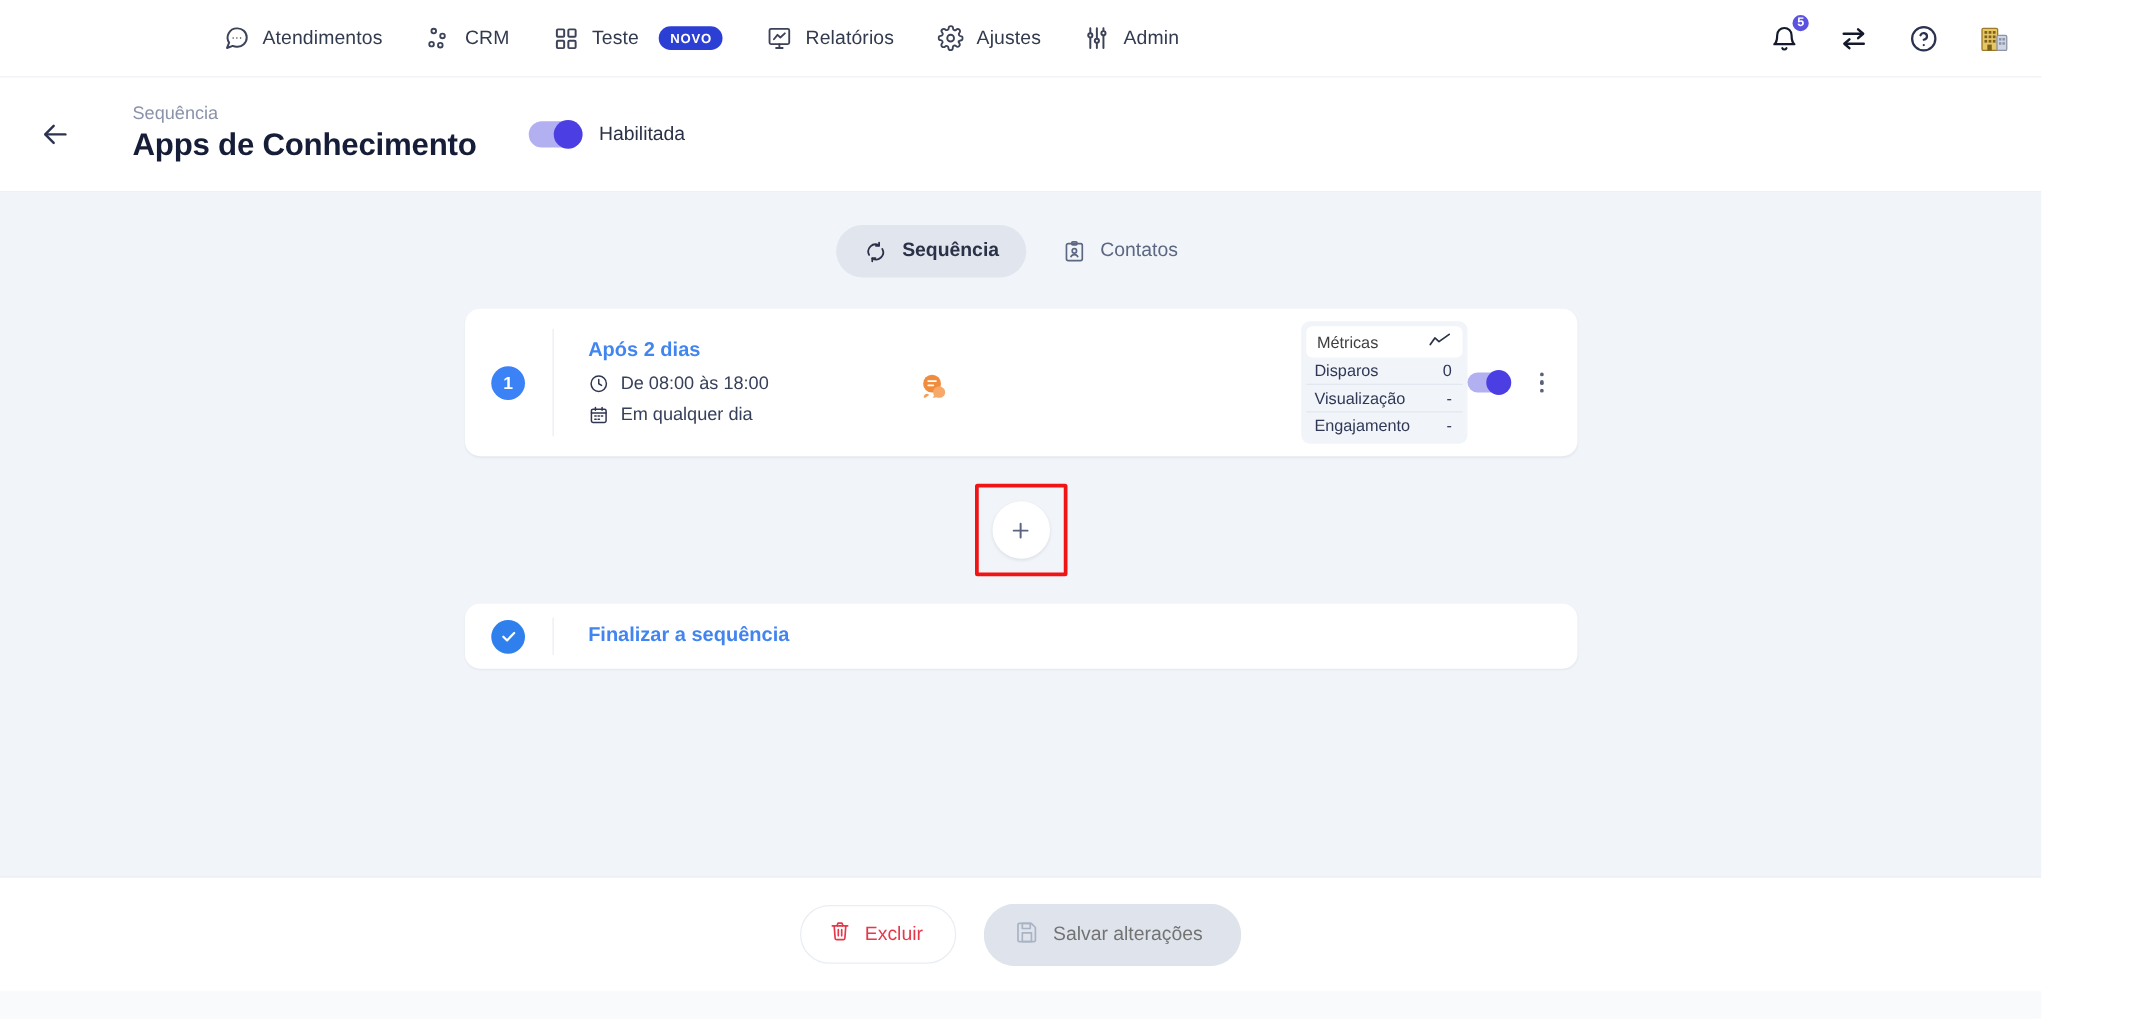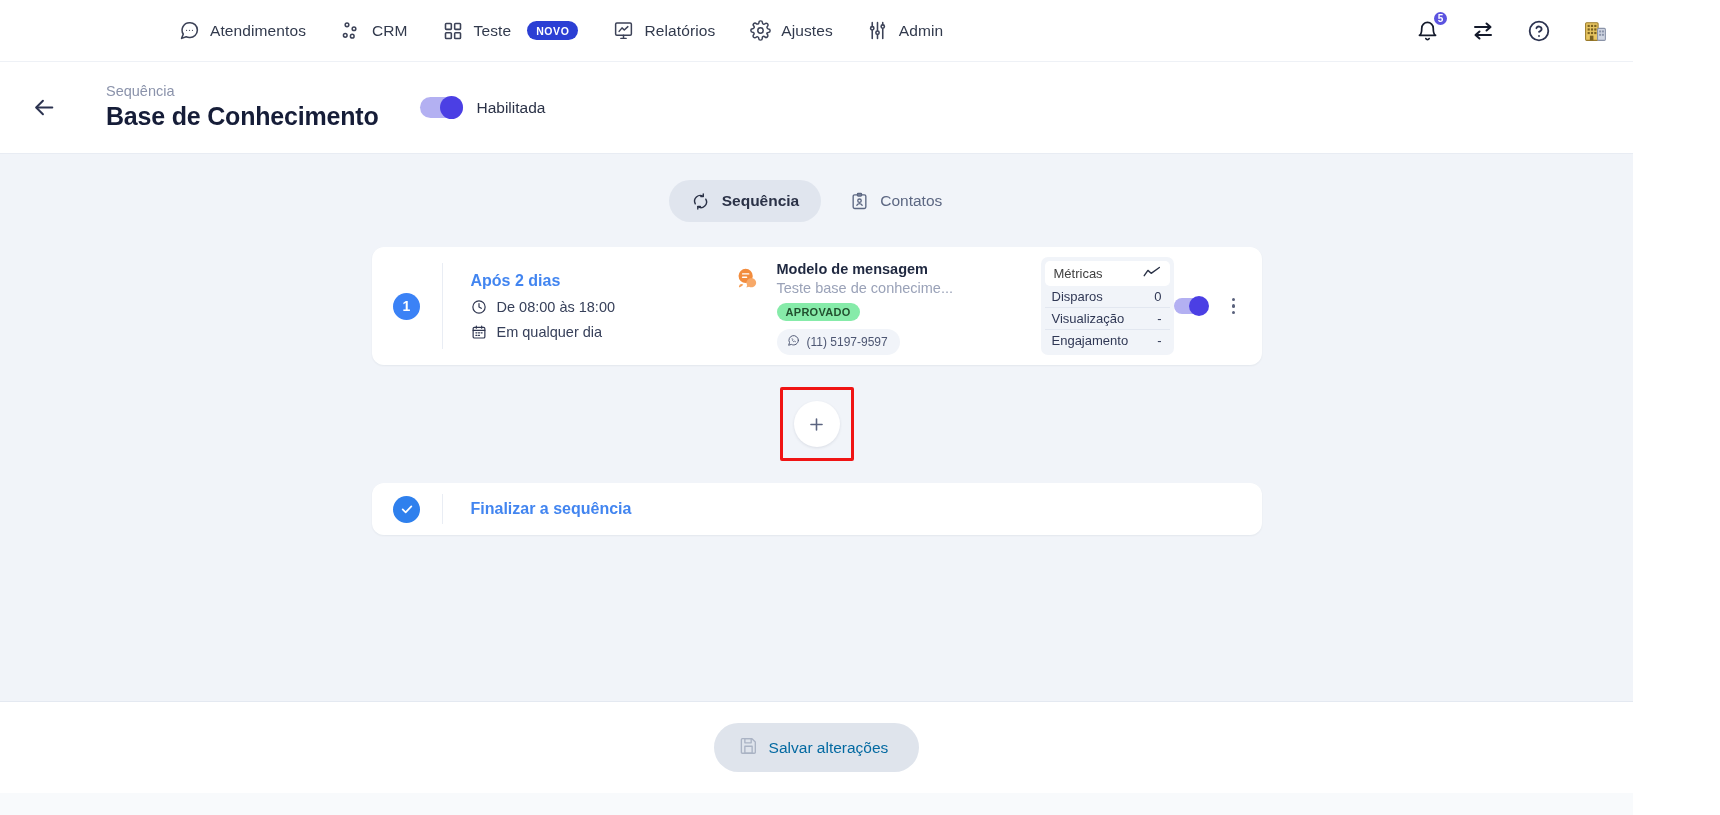--- a/index.html
+++ b/index.html
@@ -239,21 +239,21 @@
     cursor: pointer;
     border: 1px solid transparent;
     background: none;
     font-family: "Liberation Sans", sans-serif;
   }
   .btn-delete {
     border-color: #e9edf4; color: #e5384a;
     padding: 11px 26px 11px 22px; background: #fff;
   }
   .btn-save {
-    background: #dfe4ec; color: #0369a1;
+    background: #dfe4ec; color: #737373;
     padding: 12px 30px 12px 24px;
     cursor: default;
   }
   .bottom-strip { height: 22px; flex: 0 0 22px; background: #f8fafc; }
 </style>
 </head>
 <body>
 
 <div class="app">
 
@@ -386,21 +386,21 @@
 
   <div class="pagehead">
     <div class="back-btn">
       <svg width="25" height="25" viewBox="0 0 24 24" fill="none" stroke="currentColor" stroke-width="1.9" stroke-linecap="round" stroke-linejoin="round">
         <path d="M19.5 12H4.5"></path>
           <path d="M10.5 5.5 4 12l6.5 6.5"></path>
       </svg>
     </div>
     <div class="title-block">
       <div class="crumb">Sequência</div>
-      <div class="ptitle">Base de Conhecimento</div>
+      <div class="ptitle">Apps de Conhecimento</div>
     </div>
     <div class="enable-wrap">
       <div class="switch">
           <span class="knob"></span>
         </div>
       <span class="enable-lbl">Habilitada</span>
     </div>
   </div>
 
   <div class="content">
@@ -467,34 +467,20 @@
             <svg width="30" height="30" viewBox="0 0 32 32">
               <path d="M9 22.5c-1.2 0-2.1.9-2.6 2.2-.3.9.2 1.4 1 1.1 1.5-.6 3-1.8 3.6-2.8z" fill="#f5a05a"></path>
               <circle cx="13.5" cy="13.8" r="7.6" fill="#f28c3d"></circle>
               <path d="M19.6 16.3c2.8 0 5.1 2.1 5.1 4.8s-2.3 4.8-5.1 4.8c-.9 0-1.8-.2-2.5-.6l-2.8.8.8-2.4a4.6 4.6 0 0 1-.7-2.6c0-2.7 2.3-4.8 5.2-4.8z" fill="#f7a969"></path>
               <g stroke="#fff" stroke-width="1.5" stroke-linecap="round">
                 <path d="M10.2 11.6h6.6"></path>
                   <path d="M10.2 15.2h4.3"></path>
               </g>
             </svg>
           </span>
-          <div>
-            <div class="msg-title">Modelo de mensagem</div>
-            <div class="msg-sub">Teste base de conhecime...</div>
-            <div><span class="chip-approved">APROVADO</span></div>
-            <div class="chip-phone">
-              <span>
-                <svg width="13" height="13" viewBox="0 0 24 24" fill="none" stroke="#4d5672" stroke-width="1.8" stroke-linecap="round" stroke-linejoin="round">
-                  <path d="M21 11.6a8.7 8.7 0 0 1-12.9 7.6L3 20.8l1.7-4.9A8.7 8.7 0 1 1 21 11.6z"></path>
-                  <path d="M9.2 8.6c.3-.1.6 0 .8.3l.8 1.4c.1.3.1.5-.1.8l-.4.5c-.1.2-.2.4 0 .7.4.7 1.3 1.5 2 1.8.3.1.5.1.7-.1l.5-.5c.2-.2.5-.3.8-.1l1.4.8" stroke-width="1.5"></path>
-                </svg>
-              </span>
-              <span>(11) 5197-9597</span>
-            </div>
-          </div>
         </div>
 
         <div class="metrics">
           <div class="metrics-head">
             <span>Métricas</span>
             <span>
               <svg width="18" height="12" viewBox="0 0 22 14" fill="none" stroke="#2b3247" stroke-width="1.7" stroke-linecap="round" stroke-linejoin="round">
                 <path d="M1.5 11.5 6 5l4 3.6L20 1.5"></path>
               </svg>
             </span>
@@ -543,20 +529,31 @@
           </div>
         </div>
         <div class="vdiv" style="height:30px"></div>
         <div class="finish-lbl">Finalizar a sequência</div>
       </div>
 
     </div>
   </div>
 
   <div class="footer">
+    <button class="btn btn-delete">
+      <span>
+        <svg width="18" height="18" viewBox="0 0 24 24" fill="none" stroke="#e5384a" stroke-width="1.8" stroke-linecap="round" stroke-linejoin="round">
+          <path d="M3.8 6.2h16.4"></path>
+          <path d="M9.3 6.2V4.4c0-.6.5-1.1 1.1-1.1h3.2c.6 0 1.1.5 1.1 1.1v1.8"></path>
+          <path d="M5.8 6.2l1 13.3c.05.8.7 1.4 1.5 1.4h7.4c.8 0 1.45-.6 1.5-1.4l1-13.3"></path>
+          <path d="M10.2 10.3v6.4M13.8 10.3v6.4"></path>
+        </svg>
+      </span>
+      <span>Excluir</span>
+    </button>
 
     <button class="btn btn-save">
       <span>
         <svg width="19" height="19" viewBox="0 0 24 24" fill="none" stroke="#aab3c4" stroke-width="1.7" stroke-linejoin="round">
           <path d="M4.2 3.4h12.2L20.6 7.6v13a1.2 1.2 0 0 1-1.2 1.2H4.2A1.2 1.2 0 0 1 3 20.6V4.6a1.2 1.2 0 0 1 1.2-1.2z"></path>
           <path d="M7.4 3.4h8v5.2h-8z"></path>
           <rect x="7.4" y="13" width="9.2" height="8.8"></rect>
         </svg>
       </span>
       <span>Salvar alterações</span>

